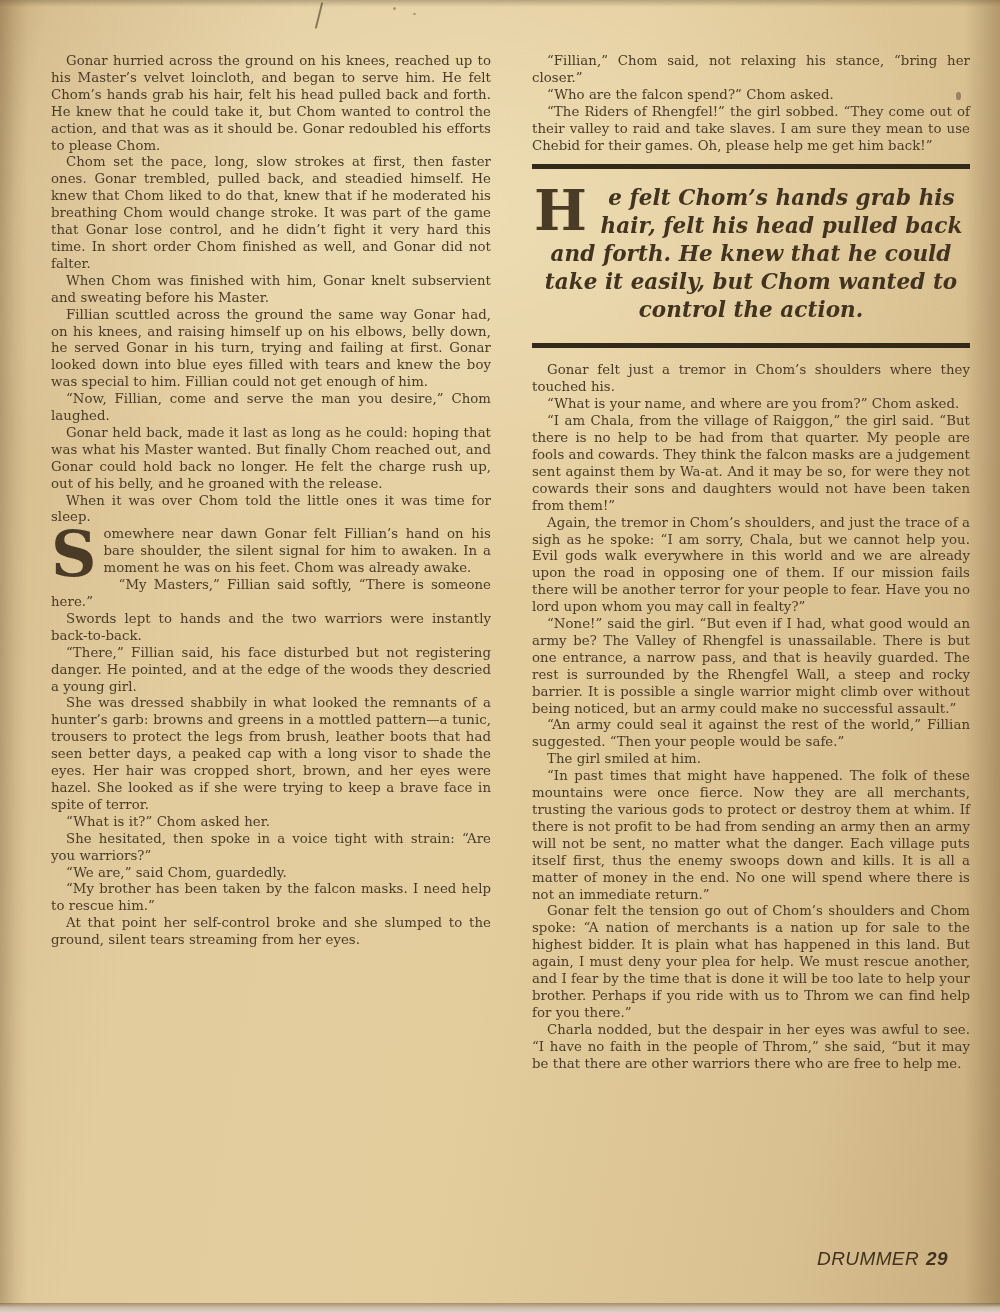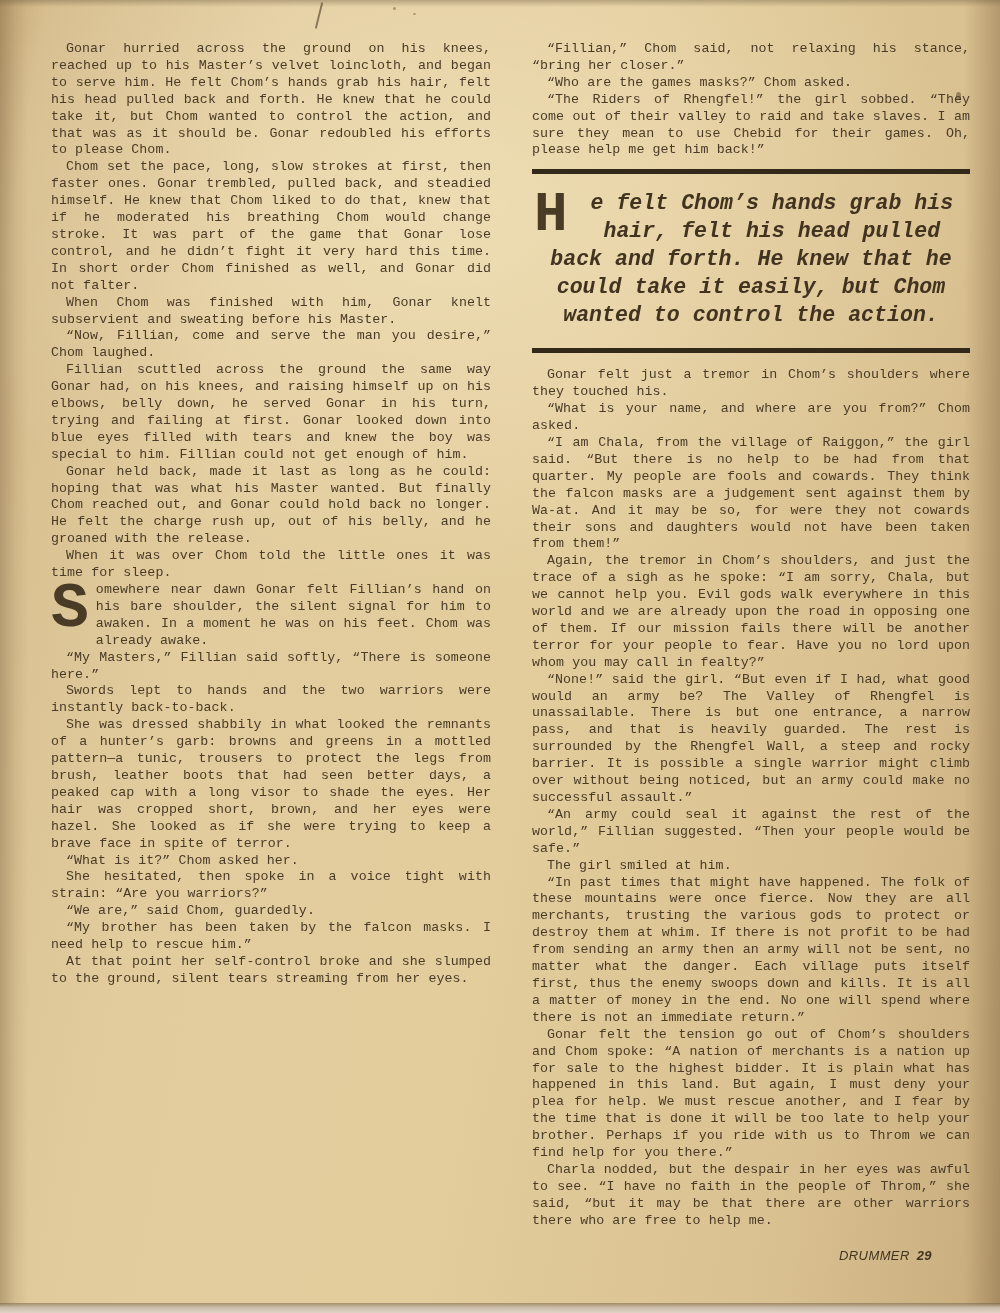--- a/index.html
+++ b/index.html
@@ -18,82 +18,83 @@
     background:linear-gradient(to left,rgba(115,88,52,.38),rgba(115,88,52,0));}
   .bottom-edge{position:absolute;left:0;right:0;bottom:0;height:10px;
     background:linear-gradient(to bottom,rgba(90,70,45,.45) 0%,#cbbca8 45%,#e0d4c7 100%);}
   .scratch{position:absolute;left:318px;top:2px;width:2px;height:27px;
     background:rgba(58,44,24,.55);transform:rotate(14deg);border-radius:1px;}
   .speck{position:absolute;border-radius:50%;background:rgba(70,52,30,.38);}
   .speck.s1{left:393px;top:7px;width:3px;height:3px;}
   .speck.s2{left:413px;top:13px;width:3px;height:2px;}
   .speck.s3{left:956px;top:92px;width:5px;height:8px;border-radius:45%;background:rgba(92,70,44,.5);}
 
-  .col{position:absolute;top:41px;width:440px;
+  .col{position:absolute;top:53px;width:440px;
     font-size:13.3px;line-height:16.9px;color:var(--ink,#4a3b27);
-    text-align:justify;letter-spacing:.05px;font-family:Liberation Mono, monospace;}
+    text-align:justify;letter-spacing:.05px;}
   .col-left{left:51px;}
   .col-right{left:512px;width:438px;margin-left:20px;}
   .col p{margin:0;text-indent:15px;}
   .col p.has-dropcap{text-indent:0;}
 
   .dropcap{float:left;font-weight:bold;color:var(--ink,#443622);
     font-size:63px;line-height:50px;padding:3px 7px 0 0;}
 
   .pullquote{
     border-top:5px solid var(--rule,#33291b);
     border-bottom:5px solid var(--rule,#33291b);
     margin:10px 0 14px 0;padding:15px 2px 19px 2px;
     text-align:center;font-style:italic;font-weight:bold;
     font-size:21.5px;line-height:28px;color:var(--quote-ink,#41331f);
     text-indent:0;}
   .pullquote .dropcap{font-style:normal;font-size:56px;line-height:44px;
     padding:4px 8px 0 0;}
 
-  .footer{position:absolute;top:1248px;right:68px;
+  .footer{position:absolute;top:1248px;right:52px;
     font-family:"Liberation Sans",sans-serif;font-style:italic;
-    font-size:13px;color:#41331f;letter-spacing:.4px;}
+    font-size:19px;color:#41331f;letter-spacing:.4px;}
   .footer .pagenum{font-weight:bold;margin-left:7px;}
 </style>
 </head>
 <body>
 
 <div class="page">
 
   <div class="top-edge"></div>
   <div class="left-edge"></div>
   <div class="right-edge"></div>
   <div class="scratch"></div>
   <div class="speck s1"></div>
   <div class="speck s2"></div>
   <div class="speck s3"></div>
 
   <div class="col col-left">
       <p>Gonar hurried across the ground on his knees, reached up to his Master’s velvet loincloth, and began to serve him. He felt Chom’s hands grab his hair, felt his head pulled back and forth. He knew that he could take it, but Chom wanted to control the action, and that was as it should be. Gonar redoubled his efforts to please Chom.</p>
       <p>Chom set the pace, long, slow strokes at first, then faster ones. Gonar trembled, pulled back, and steadied himself. He knew that Chom liked to do that, knew that if he moderated his breathing Chom would change stroke. It was part of the game that Gonar lose control, and he didn’t fight it very hard this time. In short order Chom finished as well, and Gonar did not falter.</p>
       <p>When Chom was finished with him, Gonar knelt subservient and sweating before his Master.</p>
+      <p>Fillian scuttled across the ground the same way Gonar had, on his knees, and raising himself up on his elbows, belly down, he served Gonar in his turn, trying and failing at first. Gonar looked down into blue eyes filled with tears and knew the boy was special to him. Fillian could not get enough of him.</p>
       <p>“Now, Fillian, come and serve the man you desire,” Chom laughed.</p>
-      <p>Fillian scuttled across the ground the same way Gonar had, on his knees, and raising himself up on his elbows, belly down, he served Gonar in his turn, trying and failing at first. Gonar looked down into blue eyes filled with tears and knew the boy was special to him. Fillian could not get enough of him.</p>
       <p>Gonar held back, made it last as long as he could: hoping that was what his Master wanted. But finally Chom reached out, and Gonar could hold back no longer. He felt the charge rush up, out of his belly, and he groaned with the release.</p>
       <p>When it was over Chom told the little ones it was time for sleep.</p>
       <p class="has-dropcap"><span class="dropcap">S</span>omewhere near dawn Gonar felt Fillian’s hand on his bare shoulder, the silent signal for him to awaken. In a moment he was on his feet. Chom was already awake.</p>
       <p>“My Masters,” Fillian said softly, “There is someone here.”</p>
       <p>Swords lept to hands and the two warriors were instantly back-to-back.</p>
+      <p>“There,” Fillian said, his face disturbed but not registering danger. He pointed, and at the edge of the woods they descried a young girl.</p>
       <p>She was dressed shabbily in what looked the remnants of a hunter’s garb: browns and greens in a mottled pattern—a tunic, trousers to protect the legs from brush, leather boots that had seen better days, a peaked cap with a long visor to shade the eyes. Her hair was cropped short, brown, and her eyes were hazel. She looked as if she were trying to keep a brave face in spite of terror.</p>
       <p>“What is it?” Chom asked her.</p>
       <p>She hesitated, then spoke in a voice tight with strain: “Are you warriors?”</p>
       <p>“We are,” said Chom, guardedly.</p>
       <p>“My brother has been taken by the falcon masks. I need help to rescue him.”</p>
       <p>At that point her self-control broke and she slumped to the ground, silent tears streaming from her eyes.</p>
     </div>
 
   <div class="col col-right">
     <div>
         <p>“Fillian,” Chom said, not relaxing his stance, “bring her closer.”</p>
-        <p>“Who are the games masks?” Chom asked.</p>
+        <p>“Who are the falcon spend?” Chom asked.</p>
         <p>“The Riders of Rhengfel!” the girl sobbed. “They come out of their valley to raid and take slaves. I am sure they mean to use Chebid for their games. Oh, please help me get him back!”</p>
       </div>
 
     <div class="pullquote">
       <span class="dropcap">H</span><span>e felt Chom’s hands grab his hair, felt his head pulled back and forth. He knew that he could take it easily, but Chom wanted to control the action.</span>
     </div>
 
     <div>
         <p>Gonar felt just a tremor in Chom’s shoulders where they touched his.</p>
         <p>“What is your name, and where are you from?” Chom asked.</p>

